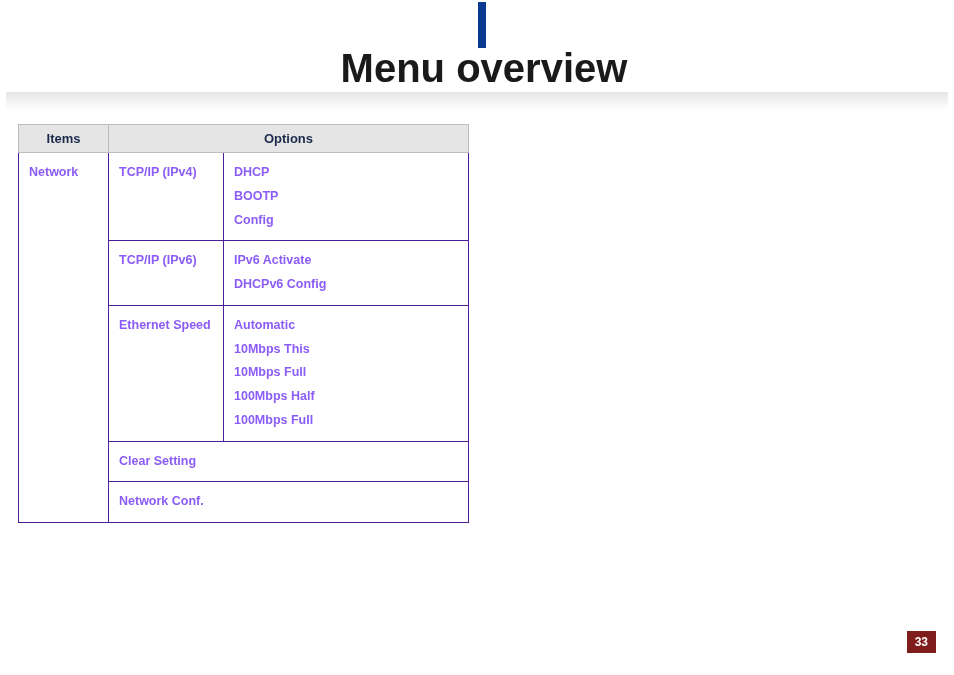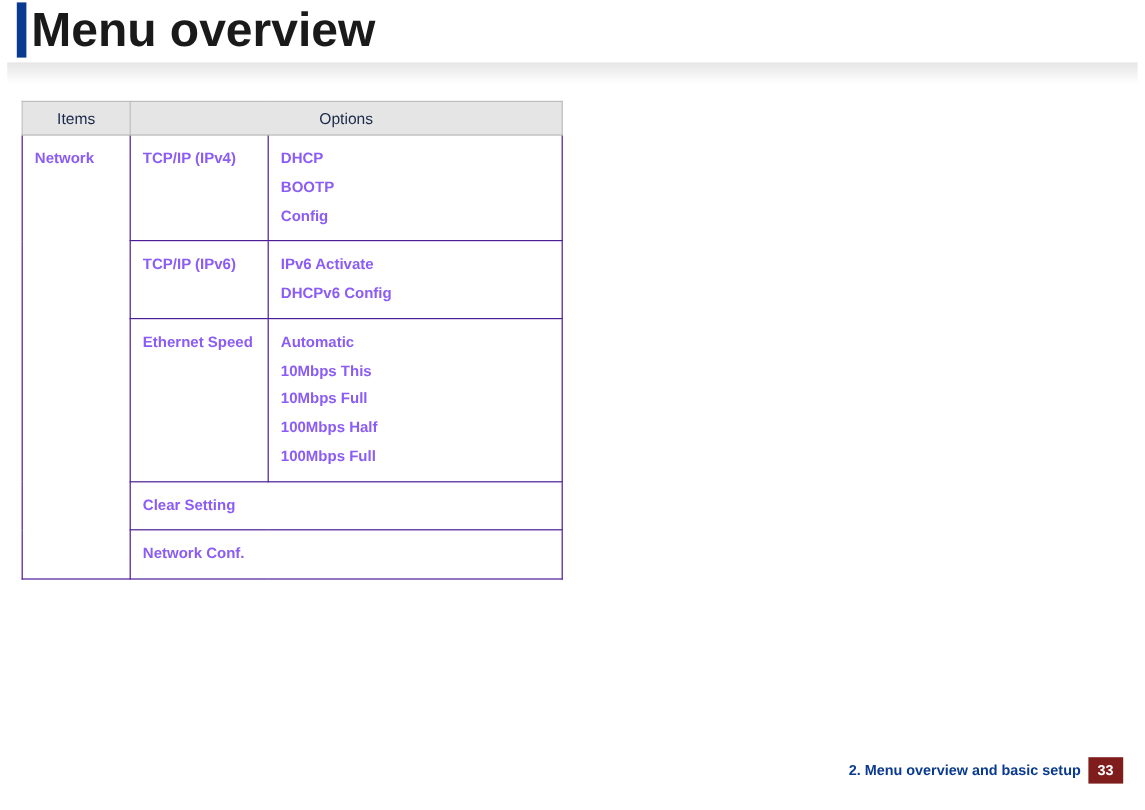--- a/index.html
+++ b/index.html
@@ -1,15 +1,15 @@
 <!DOCTYPE html>
 <html><head>
 <meta charset="utf-8">
 <style>
-  * { box-sizing: border-box; }
+  * { box-sizing: border-box; flex-direction: column; }
   body {
     margin: 0;
     padding: 0;
     font-family: "Segoe UI", "Myriad Pro", Arial, sans-serif;
     background: #ffffff;
     width: 954px;
     height: 675px;
     position: relative;
     overflow: hidden;
   }
@@ -42,21 +42,21 @@
   table.menu {
     border-collapse: collapse;
     width: 451px;
   }
   table.menu th {
     background: #e5e5e5;
     border: 1px solid #bdbdbd;
     padding: 6px 8px;
     color: #1b2a4a;
     font-size: 13px;
-    font-weight: 400;
+    font-weight: 700;
     text-align: center;
   }
   table.menu td {
     border: 1px solid #4c1d95;
     padding: 8px 10px;
     font-size: 12.5px;
     line-height: 1.9;
     vertical-align: top;
     color: #8b5cf6;
     font-weight: 700;
@@ -147,15 +147,14 @@
       </tr>
       <tr>
         <td colspan="2">Network Conf.</td>
       </tr>
     </tbody>
   </table>
 
 </div>
 
 <div class="footer">
-  <span class="footer-text">2. Menu overview and basic setup</span>
   <span class="page-box">33</span>
 </div>
 
 </body></html>

